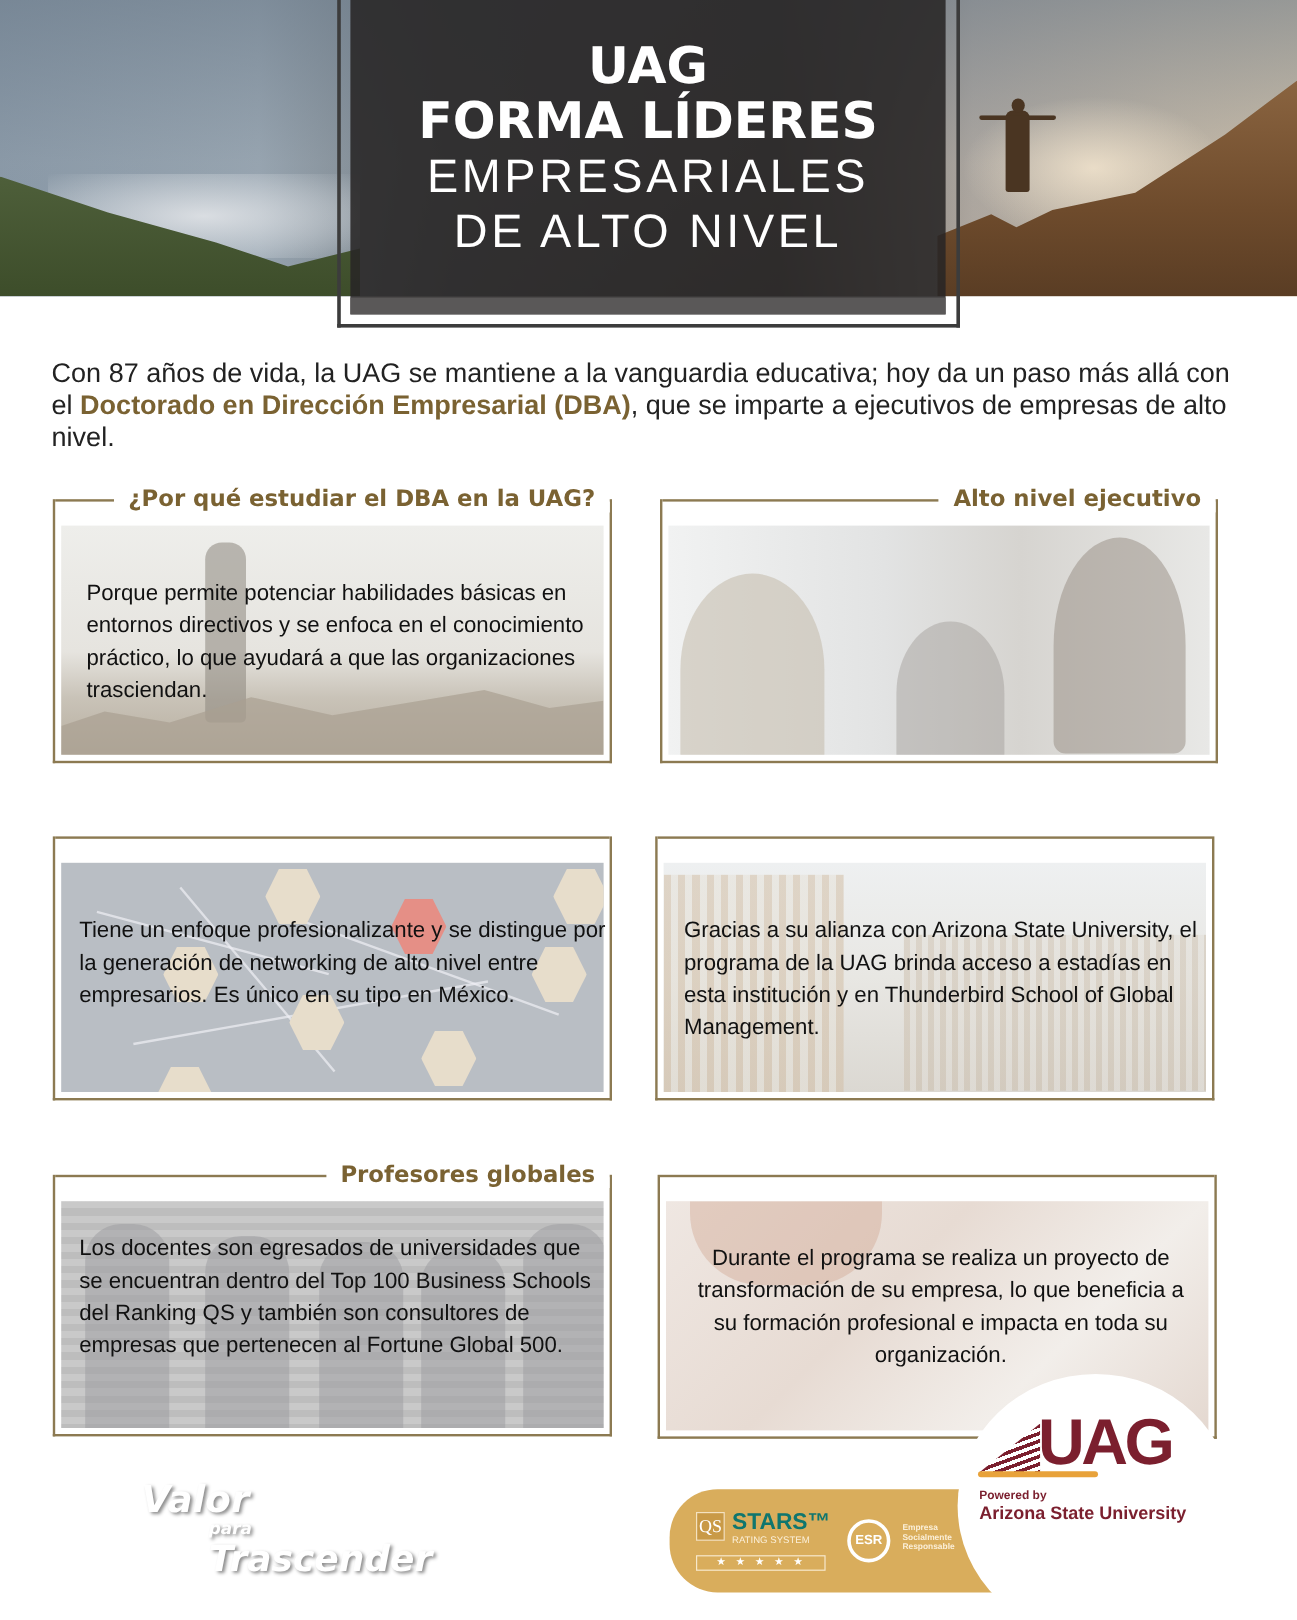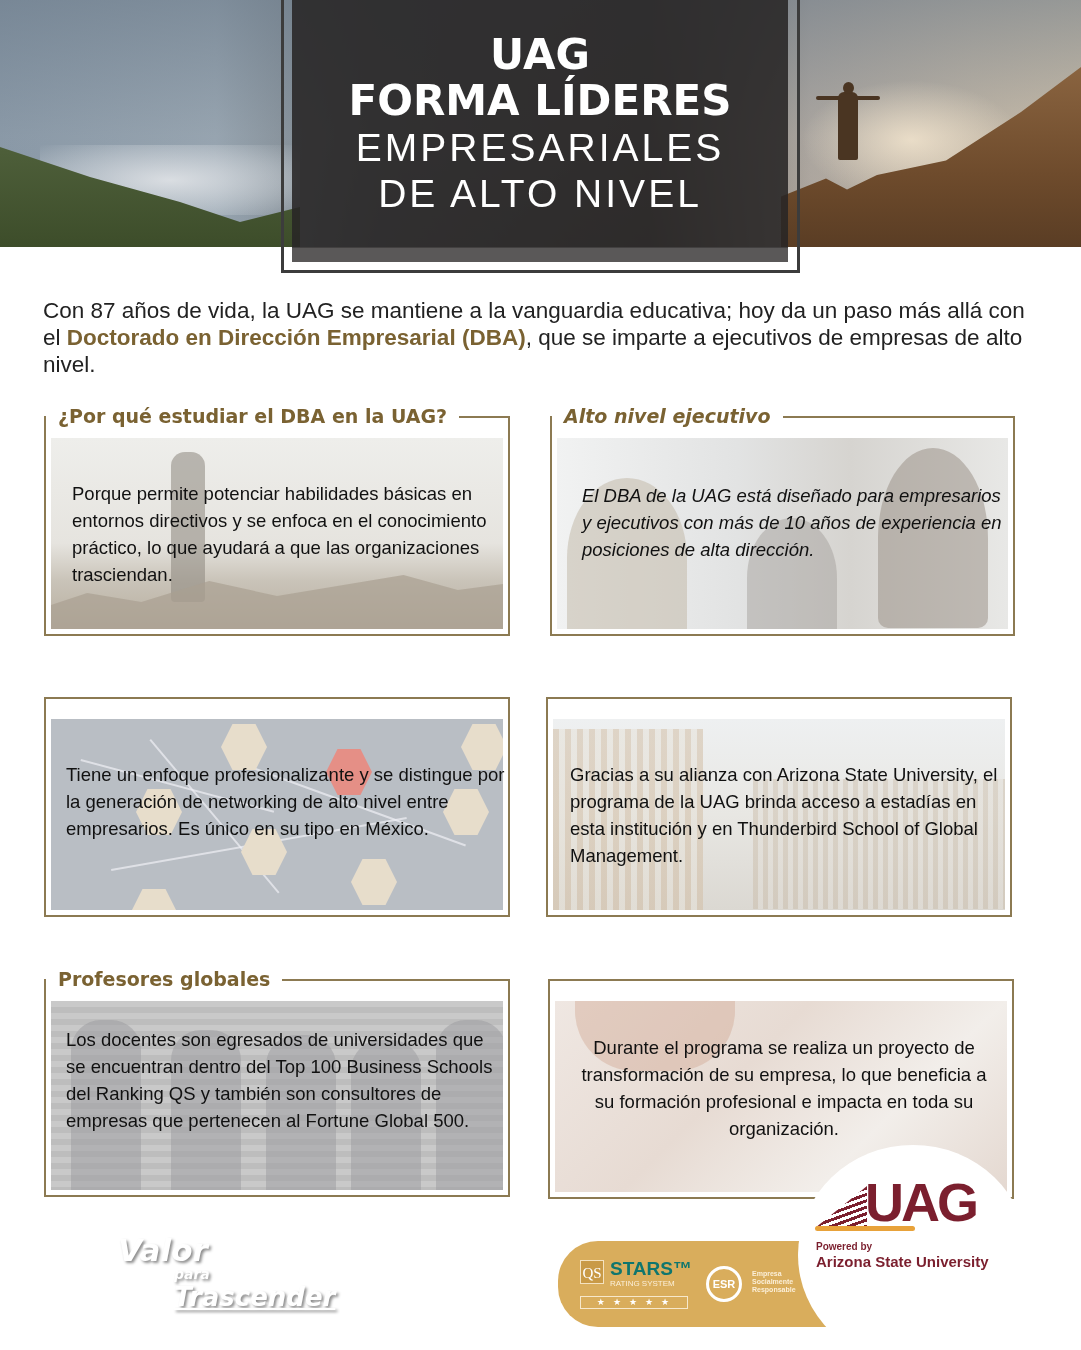--- a/index.html
+++ b/index.html
@@ -34,21 +34,21 @@
   .t3 { top: 126px; font-size: 39px; font-weight: normal; letter-spacing: 3px; font-family: "Liberation Sans", sans-serif; }
   .t4 { top: 172px; font-size: 39px; font-weight: normal; letter-spacing: 3px; font-family: "Liberation Sans", sans-serif; }
 
   
   .intro { position: absolute; left: 43px; top: 297px; width: 1000px; font-family: "Liberation Sans", sans-serif; font-size: 22.5px; line-height: 27px; color: #222222; }
   .intro .hl { color: #7a6232; font-weight: bold; }
 
   
   .card { position: absolute; border: 2px solid #8c7a52; border-top: none; }
   .card .rule { position: absolute; top: 0; height: 2px; background: #8c7a52; }
-  .card .heading { position: absolute; top: -12px; left: 0; width: 100%; text-align: left; font-family: "DejaVu Sans", sans-serif; font-weight: bold; font-size: 19px; color: #7a6232; line-height: 24px; }
+  .card .heading { position: absolute; top: -12px; left: 0; width: 100%; text-align: right; font-family: "DejaVu Sans", sans-serif; font-weight: bold; font-size: 19px; color: #7a6232; line-height: 24px; }
   .card .heading span { background: #ffffff; padding: 0 12px; }
   .card .photo { position: absolute; left: 5px; right: 5px; top: 22px; bottom: 5px; overflow: hidden; }
   .card .body { position: absolute; font-family: "Liberation Sans", sans-serif; font-size: 18.5px; line-height: 27px; color: #111111; }
 
   .photo-1 { background: linear-gradient(180deg, #eeeeeb 0%, #e6e4df 55%, #c9c3b8 75%, #b7ae9f 100%); }
   .photo-1 .figure { position: absolute; left: 120px; top: 14px; width: 34px; height: 150px; background: rgba(140,135,125,0.55); border-radius: 14px 14px 4px 4px; }
   .photo-1 .rocks { position: absolute; left: 0; bottom: 0; width: 100%; height: 60px; background: rgba(170,160,145,0.7);
     clip-path: polygon(0 60%, 8% 40%, 20% 55%, 35% 20%, 50% 45%, 62% 30%, 78% 10%, 90% 35%, 100% 25%, 100% 100%, 0 100%); }
 
   .photo-2 { background: linear-gradient(90deg, #f1f2f2 0%, #e2e3e3 40%, #d6d4d0 65%, #e8e8e6 100%); }
@@ -68,21 +68,21 @@
   .photo-5 { background: repeating-linear-gradient(180deg, #c9c9c9 0 6px, #bdbdbd 6px 12px); }
   .photo-5 .person { position: absolute; bottom: 0; width: 70px; background: rgba(150,150,155,0.45); border-radius: 30px 30px 0 0; }
 
   .photo-6 { background: linear-gradient(135deg, #efe7e2 0%, #e7dbd3 40%, #f2eeea 70%, #e4d8d0 100%); }
   .photo-6 .hand { position: absolute; left: 20px; top: 0; width: 160px; height: 70px; border-radius: 0 0 60px 60px; background: rgba(210,170,150,0.45); }
 
   
   .tagline { position: absolute; left: 118px; top: 1232px; font-family: "DejaVu Sans", sans-serif; font-weight: bold; font-style: italic; color: #ffffff; text-shadow: 2px 2px 3px rgba(0,0,0,0.45); }
   .tagline .l1 { position: absolute; left: 0; top: 0; font-size: 31px; white-space: nowrap; }
   .tagline .l2 { position: absolute; left: 56px; top: 34px; font-size: 14px; white-space: nowrap; }
-  .tagline .l3 { position: absolute; left: 56px; top: 50px; font-size: 26px; white-space: nowrap; text-decoration: underline; }
+  .tagline .l3 { position: absolute; left: 56px; top: 50px; font-size: 30px; white-space: nowrap; }
 
   .badge-band { position: absolute; left: 558px; top: 1241px; width: 320px; height: 86px; background: #d9ad5c; border-radius: 40px 0 0 40px; }
   .qs { position: absolute; left: 580px; top: 1260px; width: 110px; height: 54px; }
   .qs .qs-box { position: absolute; left: 0; top: 0; width: 24px; height: 24px; background: #c99a47; color: #fff; font-family: "Liberation Serif", serif; font-size: 15px; line-height: 24px; text-align: center; border: 1px solid #f4e2c0; }
   .qs .qs-stars-title { position: absolute; left: 30px; top: -2px; color: #0f766e; font-family: "Liberation Sans", sans-serif; font-weight: bold; font-size: 19px; }
   .qs .qs-sub { position: absolute; left: 30px; top: 19px; color: #fbefd8; font-family: "Liberation Sans", sans-serif; font-size: 8px; }
   .qs .qs-rating { position: absolute; left: 0; top: 36px; width: 108px; height: 13px; border: 1px solid #f7e8cb; color: #ffffff; font-size: 9px; letter-spacing: 8px; text-align: center; line-height: 11px; padding-left: 6px; }
   .esr { position: absolute; left: 706px; top: 1266px; width: 36px; height: 36px; border-radius: 50%; border: 3px solid #ffffff; color: #ffffff; font-family: "Liberation Sans", sans-serif; font-weight: bold; font-size: 11px; line-height: 30px; text-align: center; }
   .esr-text { position: absolute; left: 752px; top: 1270px; color: #fbefd8; font-family: "Liberation Sans", sans-serif; font-size: 7px; line-height: 8px; font-weight: bold; }
 
@@ -122,29 +122,28 @@
   <div class="heading"><span>¿Por qué estudiar el DBA en la UAG?</span></div>
   <div class="rule" style="left:0; width:100%;"></div>
   <div class="photo photo-1">
     <div class="figure"></div>
       <div class="rocks"></div>
   </div>
   <div class="heading"><span>¿Por qué estudiar el DBA en la UAG?</span></div>
   <p class="body" style="left:26px; top:64px; width:430px;">Porque permite potenciar habilidades básicas en entornos directivos y se enfoca en el conocimiento práctico, lo que ayudará a que las organizaciones trasciendan.</p>
 </div>
 
-<div class="card" style="left:550px; top:416px; width:465px; height:220px;font-style:italic;">
+<div class="card" style="left:550px; top:416px; width:465px; height:220px;">
   <div class="rule" style="left:0; width:100%;"></div>
   <div class="photo photo-2">
     <div class="p1"></div>
       <div class="p3"></div>
       <div class="p2"></div>
   </div>
   <div class="heading"><span>Alto nivel ejecutivo</span></div>
-  <p class="body" style="left:30px; top:66px; width:420px;">El DBA de la UAG está diseñado para empresarios y ejecutivos con más de 10 años de experiencia en posiciones de alta dirección.</p>
 </div>
 
 <div class="card" style="left:44px; top:697px; width:466px; height:220px;">
   <div class="rule" style="left:0; width:100%;"></div>
   <div class="photo photo-3">
     <div class="line" style="left:30px; top:40px; width:200px; transform:rotate(15deg);"></div>
     <div class="line" style="left:180px; top:40px; width:250px; transform:rotate(20deg);"></div>
     <div class="line" style="left:60px; top:150px; width:300px; transform:rotate(-10deg);"></div>
     <div class="line" style="left:100px; top:20px; width:200px; transform:rotate(50deg);"></div>
     <div class="hex" style="left:170px; top:5px;"></div>

